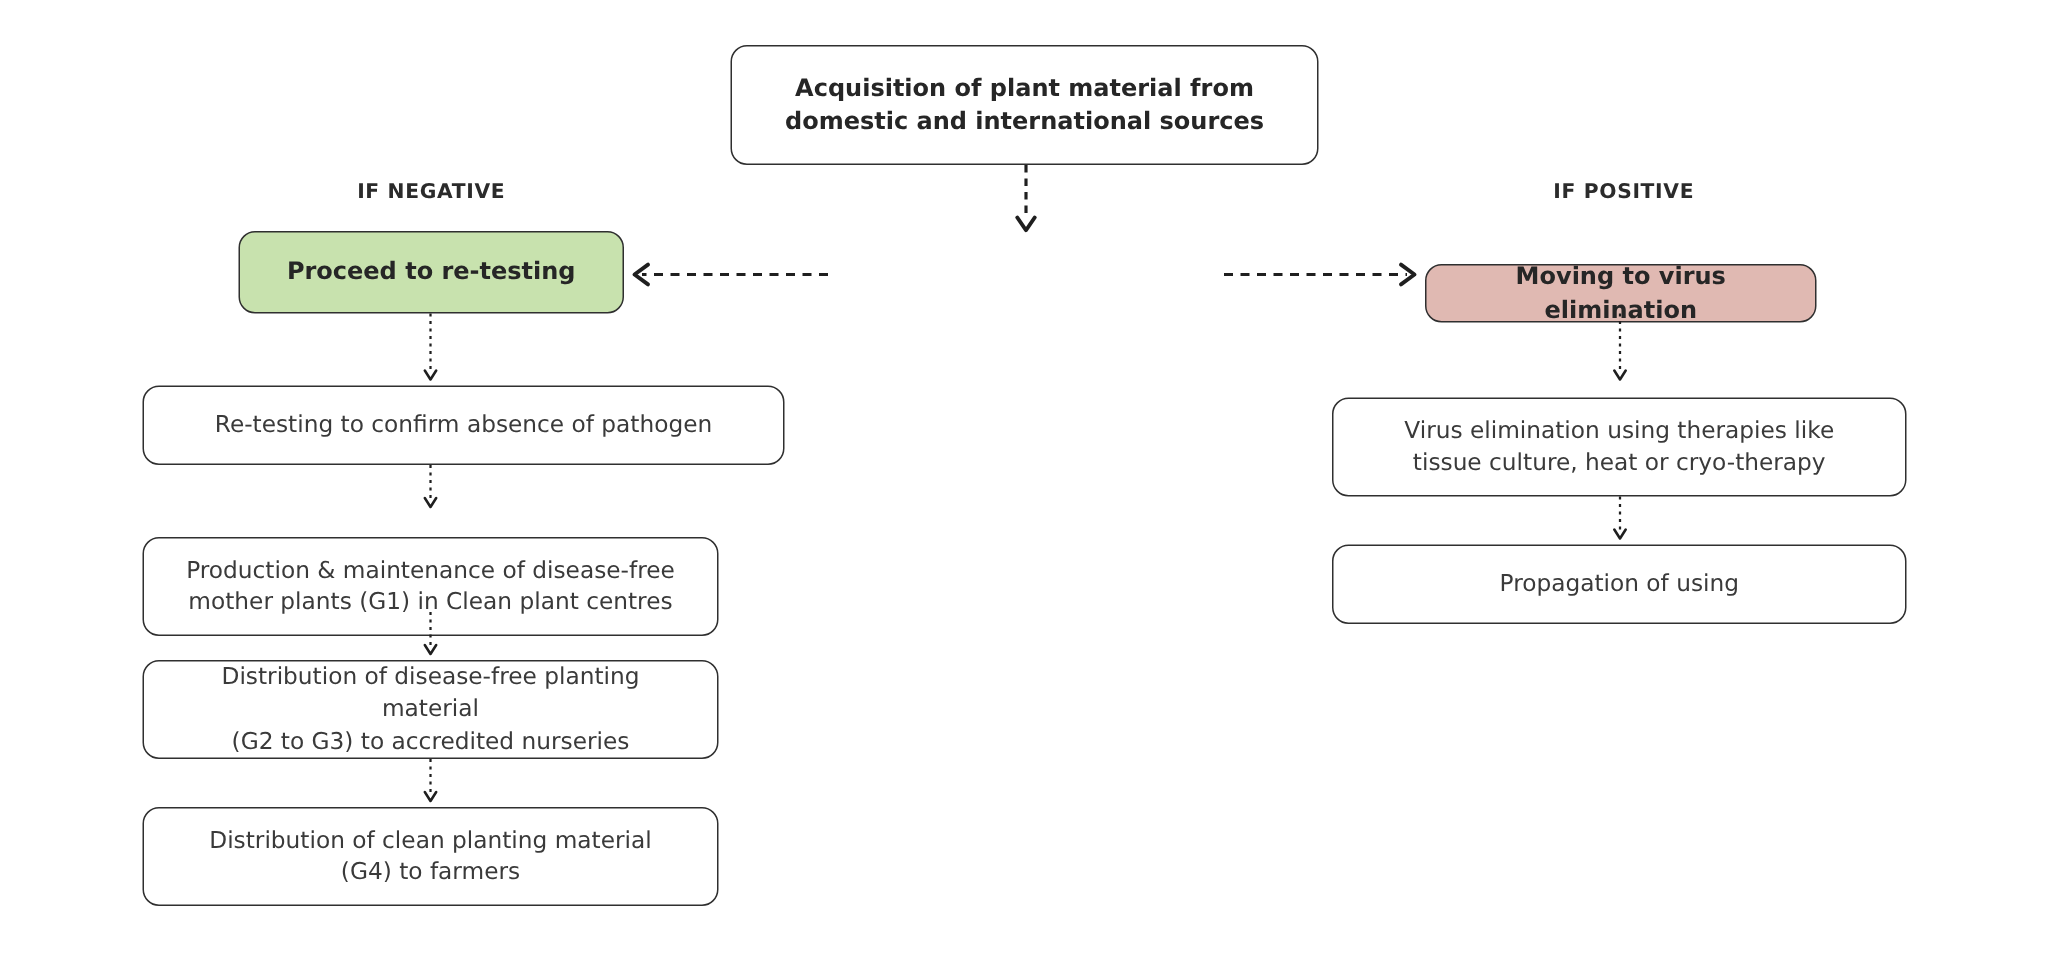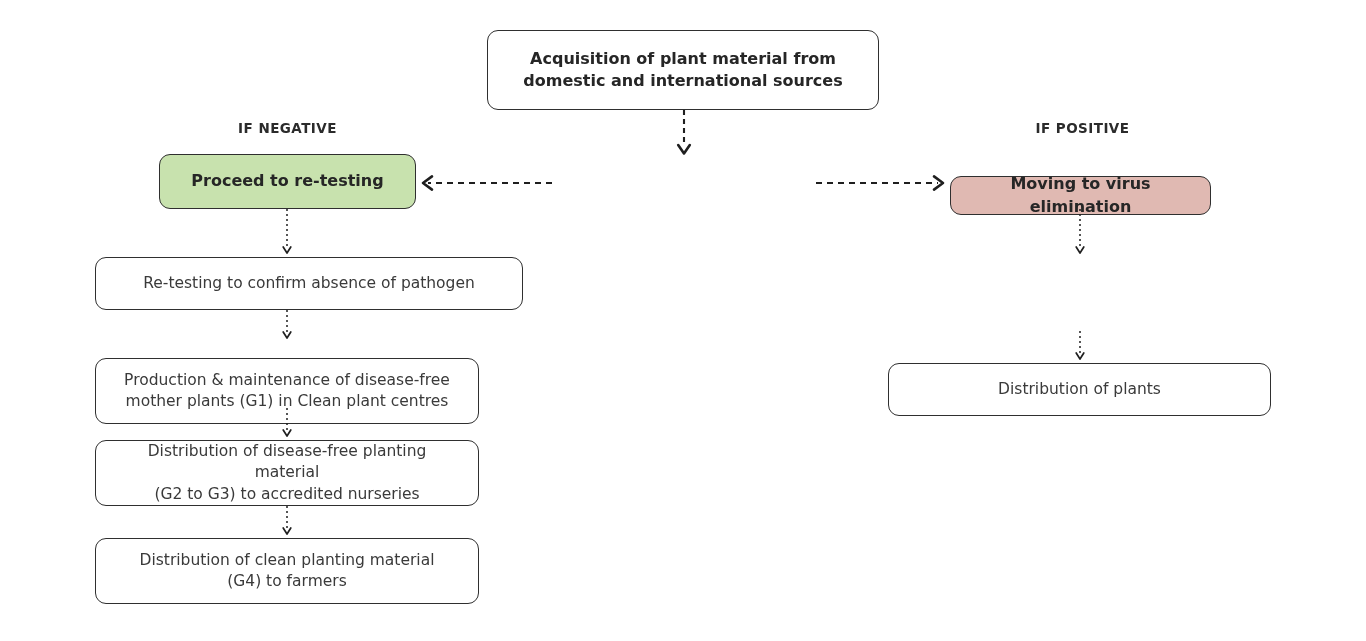--- a/index.html
+++ b/index.html
@@ -151,23 +151,27 @@
 
   <div class="node strong pink" style="left:950px; top:154px; width:261px; height:39px;margin-top:22px;">
     <span class="txt">Moving to virus elimination</span>
   </div>
 
   <svg class="conn" style="left:1074px; top:209px;" width="12" height="48" viewBox="0 0 12 48">
     <line x1="6" y1="0" x2="6" y2="40" stroke-width="1.5" stroke-dasharray="2,3"></line>
     <polyline points="2.2,38 6,44 9.8,38" stroke-width="1.7" stroke-linecap="round" stroke-linejoin="round"></polyline>
   </svg>
 
+  <div class="node plain" style="left:888px; top:265px; width:383px; height:66px;">
+    <span class="txt">Virus elimination using therapies like
+tissue culture, heat or cryo-therapy</span>
+  </div>
 
   <svg class="conn" style="left:1074px; top:331px;" width="12" height="32" viewBox="0 0 12 32">
     <line x1="6" y1="0" x2="6" y2="24" stroke-width="1.5" stroke-dasharray="2,3"></line>
     <polyline points="2.2,22 6,28 9.8,22" stroke-width="1.7" stroke-linecap="round" stroke-linejoin="round"></polyline>
   </svg>
 
   <div class="node plain" style="left:888px; top:363px; width:383px; height:53px;">
-    <span class="txt">Distribution of plants</span>
+    <span class="txt">Propagation of using</span>
   </div>
 
 </div>
 
 </body></html>

